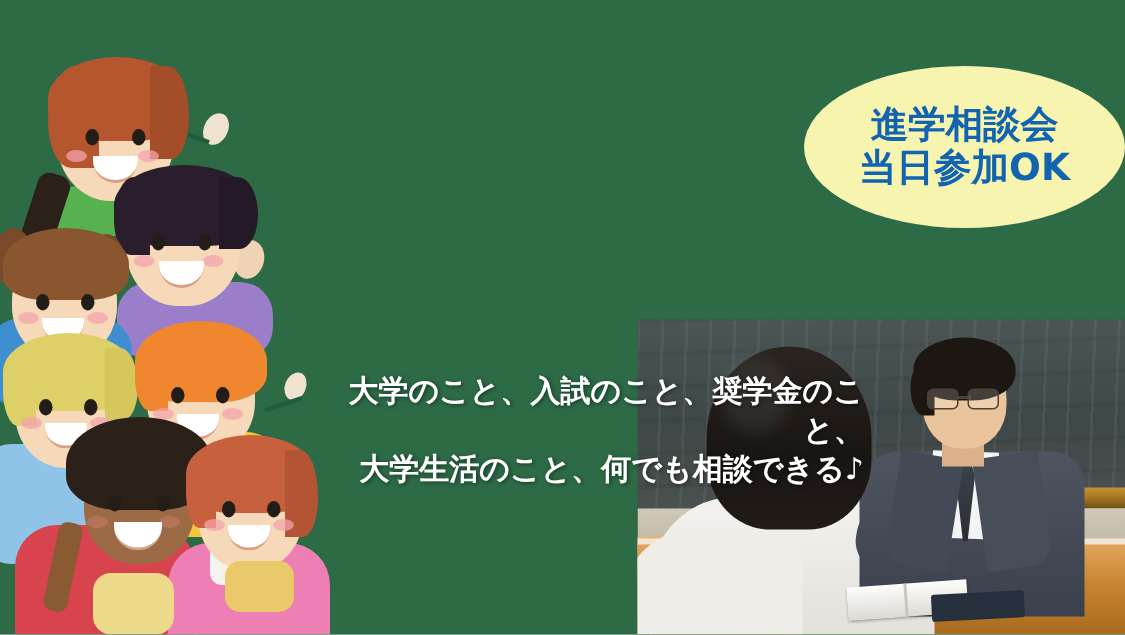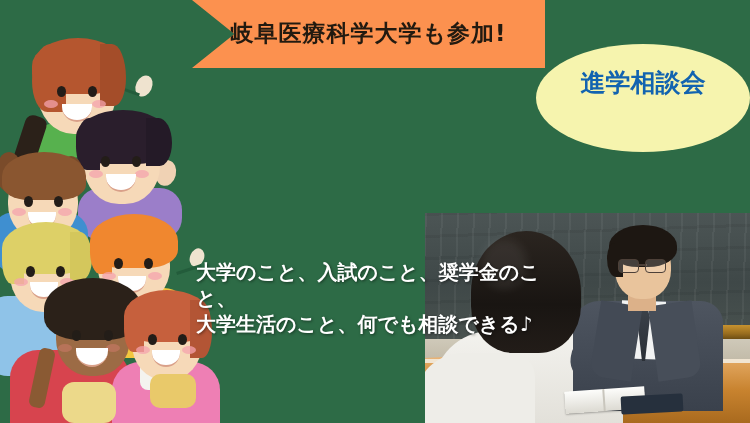--- a/index.html
+++ b/index.html
@@ -234,22 +234,22 @@
     position:absolute;left:196px;top:88px;width:352px;
     text-align:center;color:#ffffff;font-weight:bold;
     font-size:56px;line-height:62px;letter-spacing:2px;
     font-family:"DejaVu Sans","Liberation Sans",sans-serif;
     text-shadow:2px 2px 4px rgba(0,0,0,.25);
   }
   .headline .l2{display:block;}
 
   
   .subtitle{
-    position:absolute;left:196px;top:259px;width:380px;
-    text-align:left;color:#ffffff;font-weight:bold;
+    position:absolute;left:196px;top:247px;width:380px;
+    text-align:right;color:#ffffff;font-weight:bold;
     font-size:20px;line-height:26px;letter-spacing:0px;
     font-family:"DejaVu Sans","Liberation Sans",sans-serif;
     text-shadow:1px 1px 3px rgba(0,0,0,.5);
     z-index:5;
   }
 </style>
 </head>
 <body>
 
 <div id="banner">
@@ -386,27 +386,25 @@
       <span class="eye" style="left:178px;top:334px;"></span>
       <span class="blush" style="left:136px;top:346px;"></span>
       <span class="blush" style="left:182px;top:346px;"></span>
       <span class="smile" style="left:152px;top:350px;width:28px;height:15px;"></span>
       <span class="hand" style="left:150px;top:374px;width:46px;height:34px;background:#e9c96a;border-radius:10px;"></span>
     </div>
 
     <span class="hand" style="left:62px;top:382px;width:54px;height:41px;background:#ecd98a;border-radius:12px;"></span>
   </div>
 
-  <div class="ribbon">
-    <div class="ribbon-text">岐阜医療科学大学も参加!</div>
-  </div>
 
   <div class="badge">
     <div class="badge-text">
       <span>進学相談会</span><br>
+      <span>当日参加OK</span>
     </div>
   </div>
 
   <div class="headline">
   </div>
 
   <div class="subtitle">
     <span>大学のこと、入試のこと、奨学金のこと、</span><br>
     <span>大学生活のこと、何でも相談できる♪</span>
   </div>

